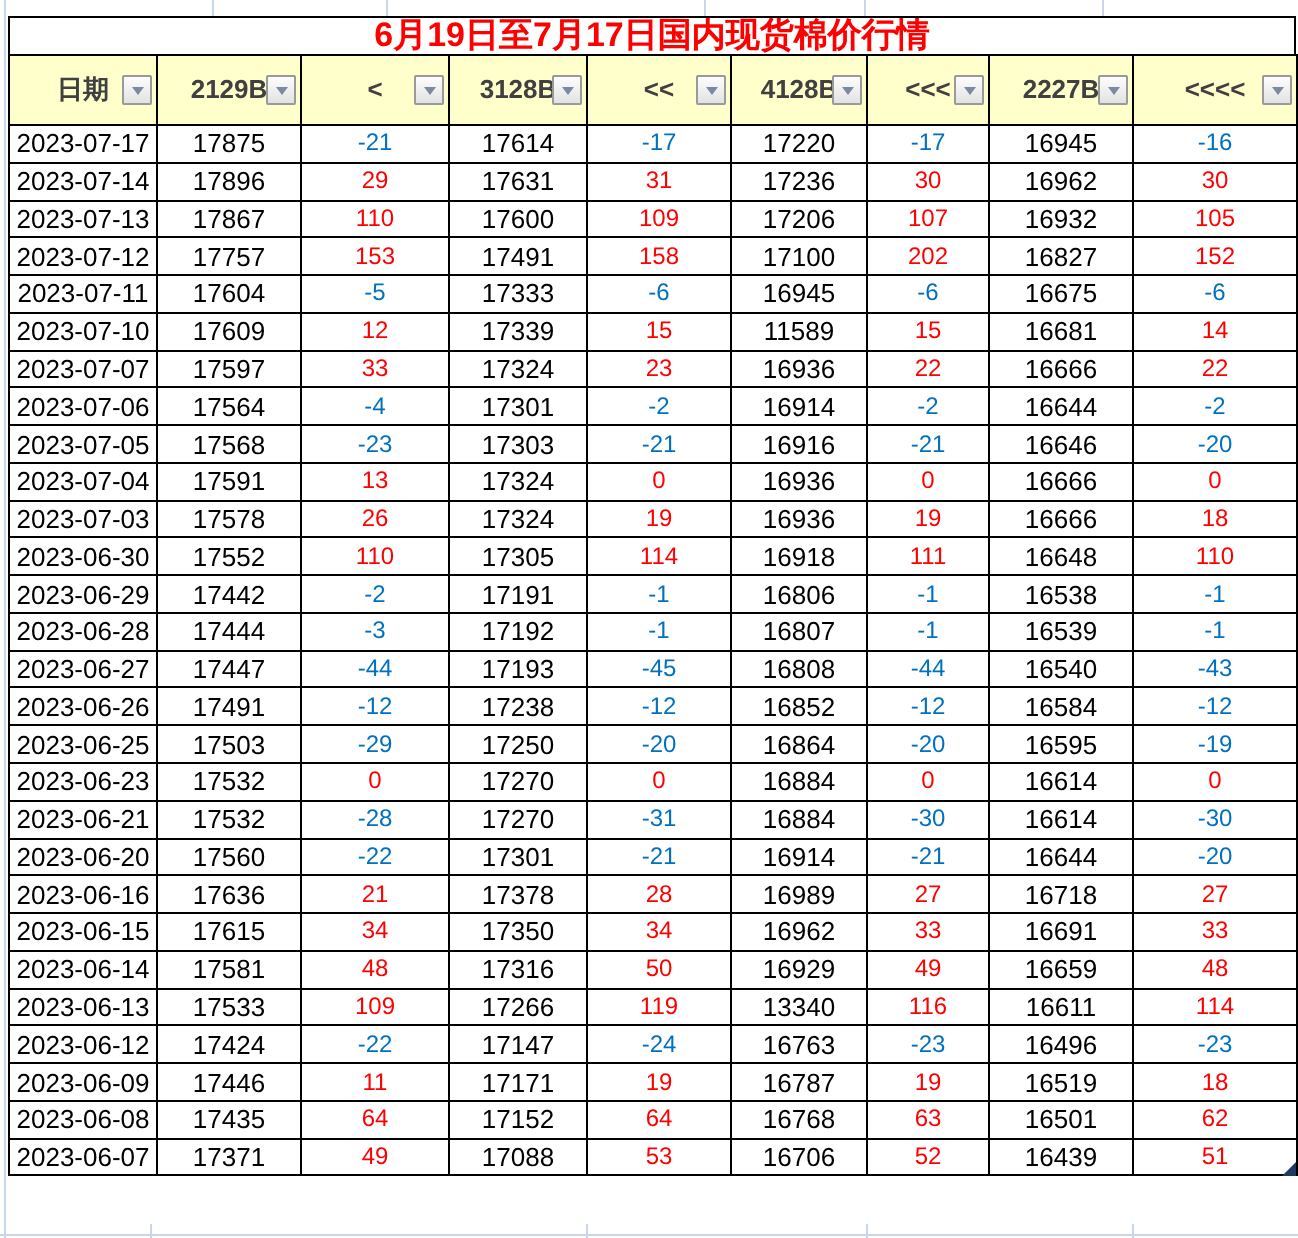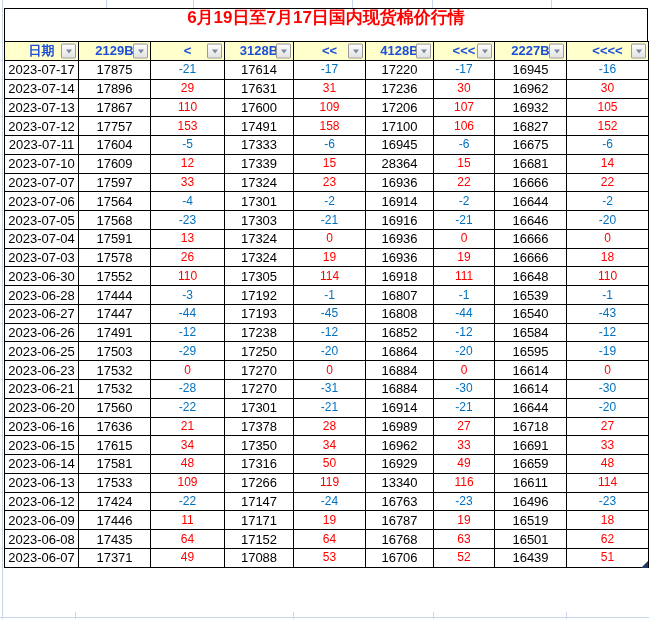--- a/index.html
+++ b/index.html
@@ -5,34 +5,34 @@
   html,body{margin:0;padding:0;}
   body{
     width:649px;height:619px;overflow:hidden;background:#ffffff;
     font-family:"Liberation Sans","DejaVu Sans",sans-serif;
   }
   .sheet{position:relative;width:649px;height:619px;background:#ffffff;}
   .vgrid{position:absolute;width:1px;background:var(--gridline,#c9d6ea);}
   .hgrid{position:absolute;height:1px;background:var(--gridline,#c9d6ea);}
   .table-area{position:absolute;left:4px;top:8px;width:644px;}
   .title-row{
-    box-sizing:border-box;height:33px;line-height:17px;
+    box-sizing:border-box;height:19px;line-height:17px;
     border:1px solid var(--grid,#000);border-bottom:none;
     text-align:center;font-weight:bold;font-size:17px;
     color:var(--title,#ff0000);background:#fff;
     white-space:nowrap;overflow:hidden;
   }
   table{border-collapse:collapse;table-layout:fixed;width:644px;}
   th,td{
     box-sizing:border-box;border:1px solid var(--grid,#000);
     padding:0;text-align:center;white-space:nowrap;overflow:hidden;
   }
   thead th{
-    background:var(--header_bg,#ffffcc);height:19px;
-    font-size:13px;font-weight:bold;color:#1d4ed8;position:relative;
+    background:var(--header_bg,#ffffcc);height:35px;
+    font-size:13px;font-weight:bold;color:#404040;position:relative;
   }
   thead th .hlabel{display:inline-block;line-height:18px;}
   .filter-btn{
     position:absolute;right:2px;top:50%;transform:translateY(-50%);
     width:13px;height:13px;background:linear-gradient(#fdfdfd,#e2e2e2);
     border:1px solid #9a9a9a;border-radius:1px;
     display:flex;align-items:center;justify-content:center;cursor:pointer;
   }
   .filter-tri{
     width:0;height:0;border-left:3px solid transparent;
@@ -145,42 +145,42 @@
             <td class="price">16932</td>
             <td class="chg pos">105</td>
           </tr>
           <tr>
             <td class="date">2023-07-12</td>
             <td class="price">17757</td>
             <td class="chg pos">153</td>
             <td class="price">17491</td>
             <td class="chg pos">158</td>
             <td class="price">17100</td>
-            <td class="chg pos">106</td>
+            <td class="chg pos">202</td>
             <td class="price">16827</td>
             <td class="chg pos">152</td>
           </tr>
           <tr>
             <td class="date">2023-07-11</td>
             <td class="price">17604</td>
             <td class="chg neg">-5</td>
             <td class="price">17333</td>
             <td class="chg neg">-6</td>
             <td class="price">16945</td>
             <td class="chg neg">-6</td>
             <td class="price">16675</td>
             <td class="chg neg">-6</td>
           </tr>
           <tr>
             <td class="date">2023-07-10</td>
             <td class="price">17609</td>
             <td class="chg pos">12</td>
             <td class="price">17339</td>
             <td class="chg pos">15</td>
-            <td class="price">28364</td>
+            <td class="price">11589</td>
             <td class="chg pos">15</td>
             <td class="price">16681</td>
             <td class="chg pos">14</td>
           </tr>
           <tr>
             <td class="date">2023-07-07</td>
             <td class="price">17597</td>
             <td class="chg pos">33</td>
             <td class="price">17324</td>
             <td class="chg pos">23</td>
@@ -238,20 +238,31 @@
             <td class="price">17552</td>
             <td class="chg pos">110</td>
             <td class="price">17305</td>
             <td class="chg pos">114</td>
             <td class="price">16918</td>
             <td class="chg pos">111</td>
             <td class="price">16648</td>
             <td class="chg pos">110</td>
           </tr>
           <tr>
+            <td class="date">2023-06-29</td>
+            <td class="price">17442</td>
+            <td class="chg neg">-2</td>
+            <td class="price">17191</td>
+            <td class="chg neg">-1</td>
+            <td class="price">16806</td>
+            <td class="chg neg">-1</td>
+            <td class="price">16538</td>
+            <td class="chg neg">-1</td>
+          </tr>
+          <tr>
             <td class="date">2023-06-28</td>
             <td class="price">17444</td>
             <td class="chg neg">-3</td>
             <td class="price">17192</td>
             <td class="chg neg">-1</td>
             <td class="price">16807</td>
             <td class="chg neg">-1</td>
             <td class="price">16539</td>
             <td class="chg neg">-1</td>
           </tr>

